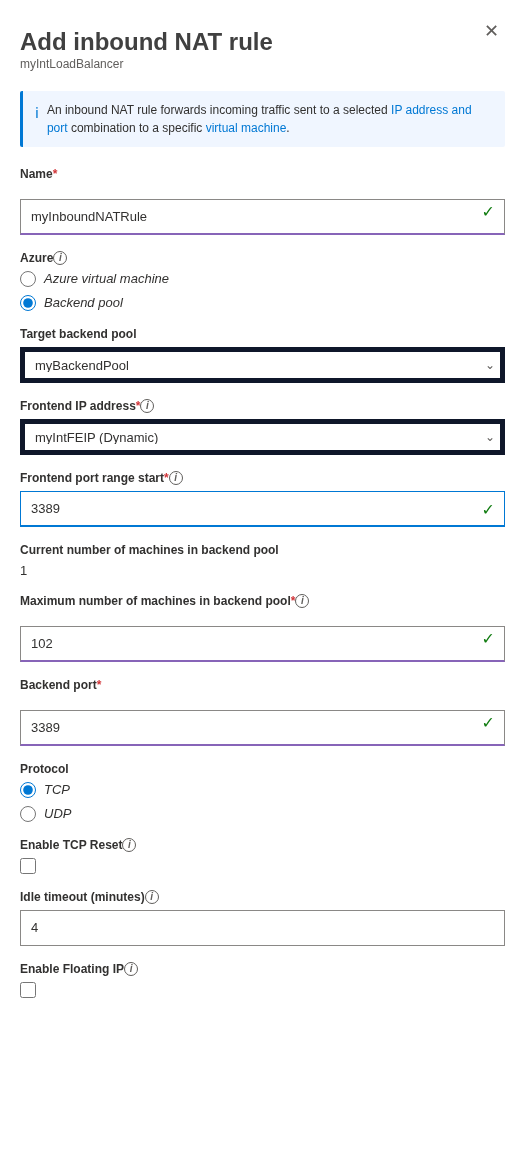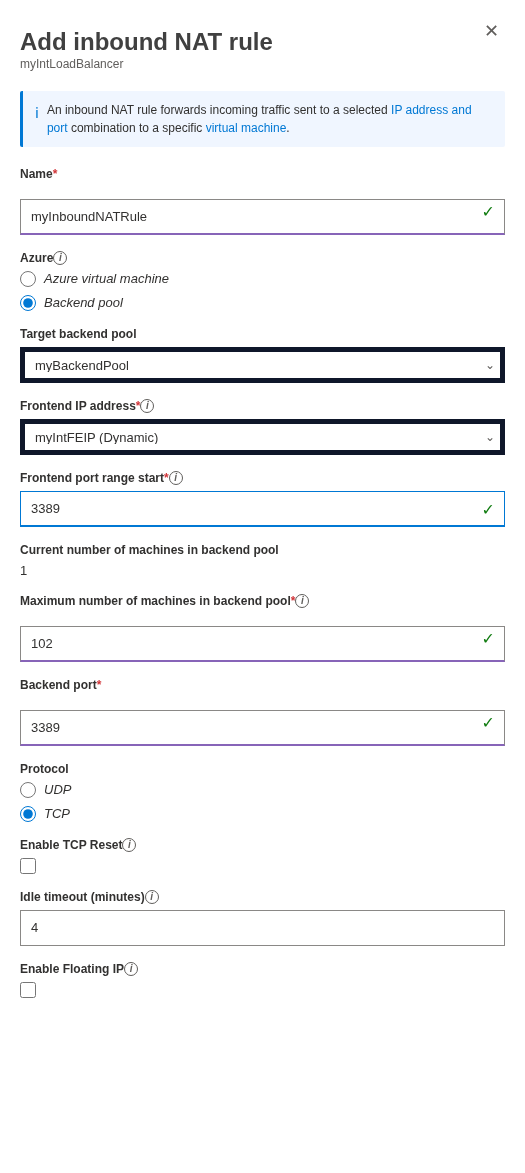--- a/index.html
+++ b/index.html
@@ -309,27 +309,27 @@
       <span class="check-mark">✓</span>
     </div>
   </div>
 
   <div class="field-group">
     <div class="field-label">
       <span>Protocol</span>
     </div>
     <div class="radio-group">
       <label class="radio-item">
+        <input type="radio" name="protocol" value="tcp" checked="" style="">
+        <span class="radio-label">TCP</span>
+      </label>
+      <label class="radio-item">
         <input type="radio" name="protocol" value="udp" style="">
         <span class="radio-label">UDP</span>
       </label>
-      <label class="radio-item">
-        <input type="radio" name="protocol" value="tcp" checked="" style="">
-        <span class="radio-label">TCP</span>
-      </label>
     </div>
   </div>
 
   <div class="field-group">
     <div class="field-label">
       <span>Enable TCP Reset</span>
       <span class="info-circle">i</span>
     </div>
     <div class="checkbox-item">
       <input type="checkbox" style="">

